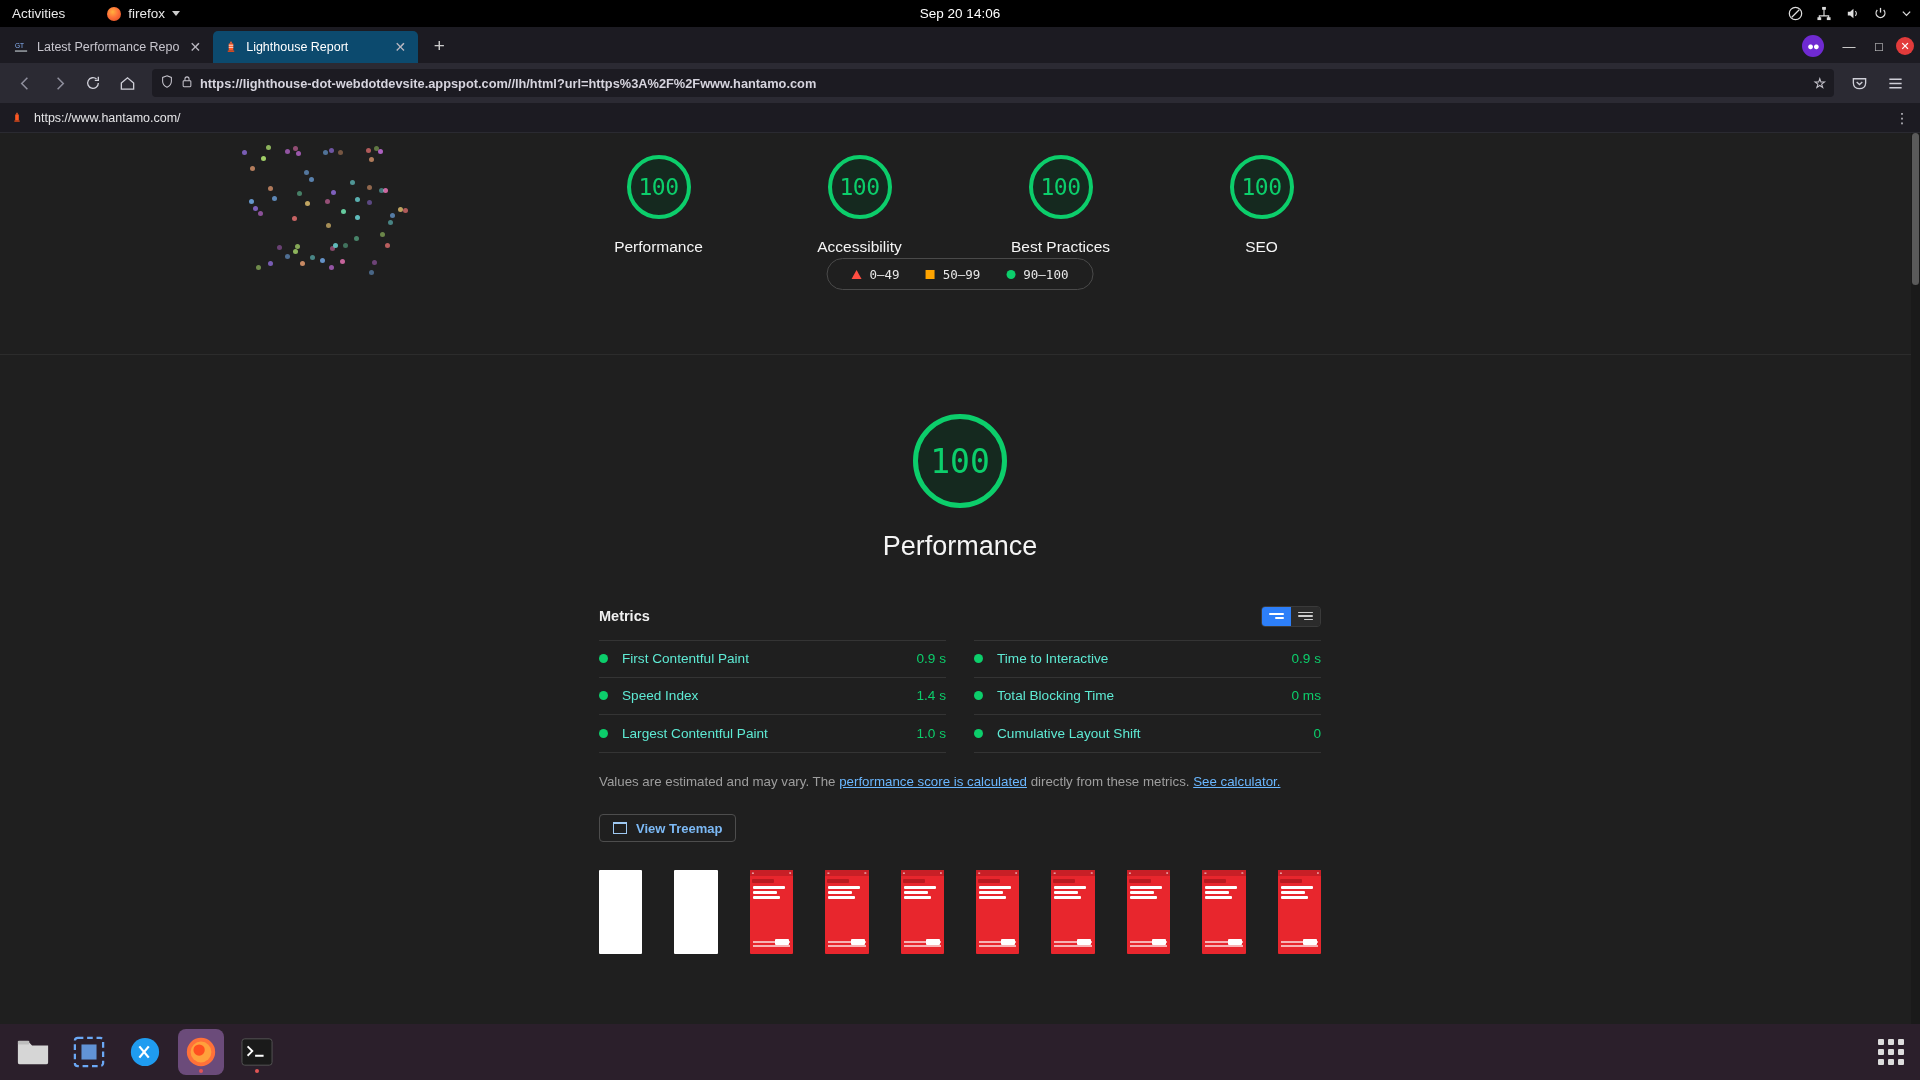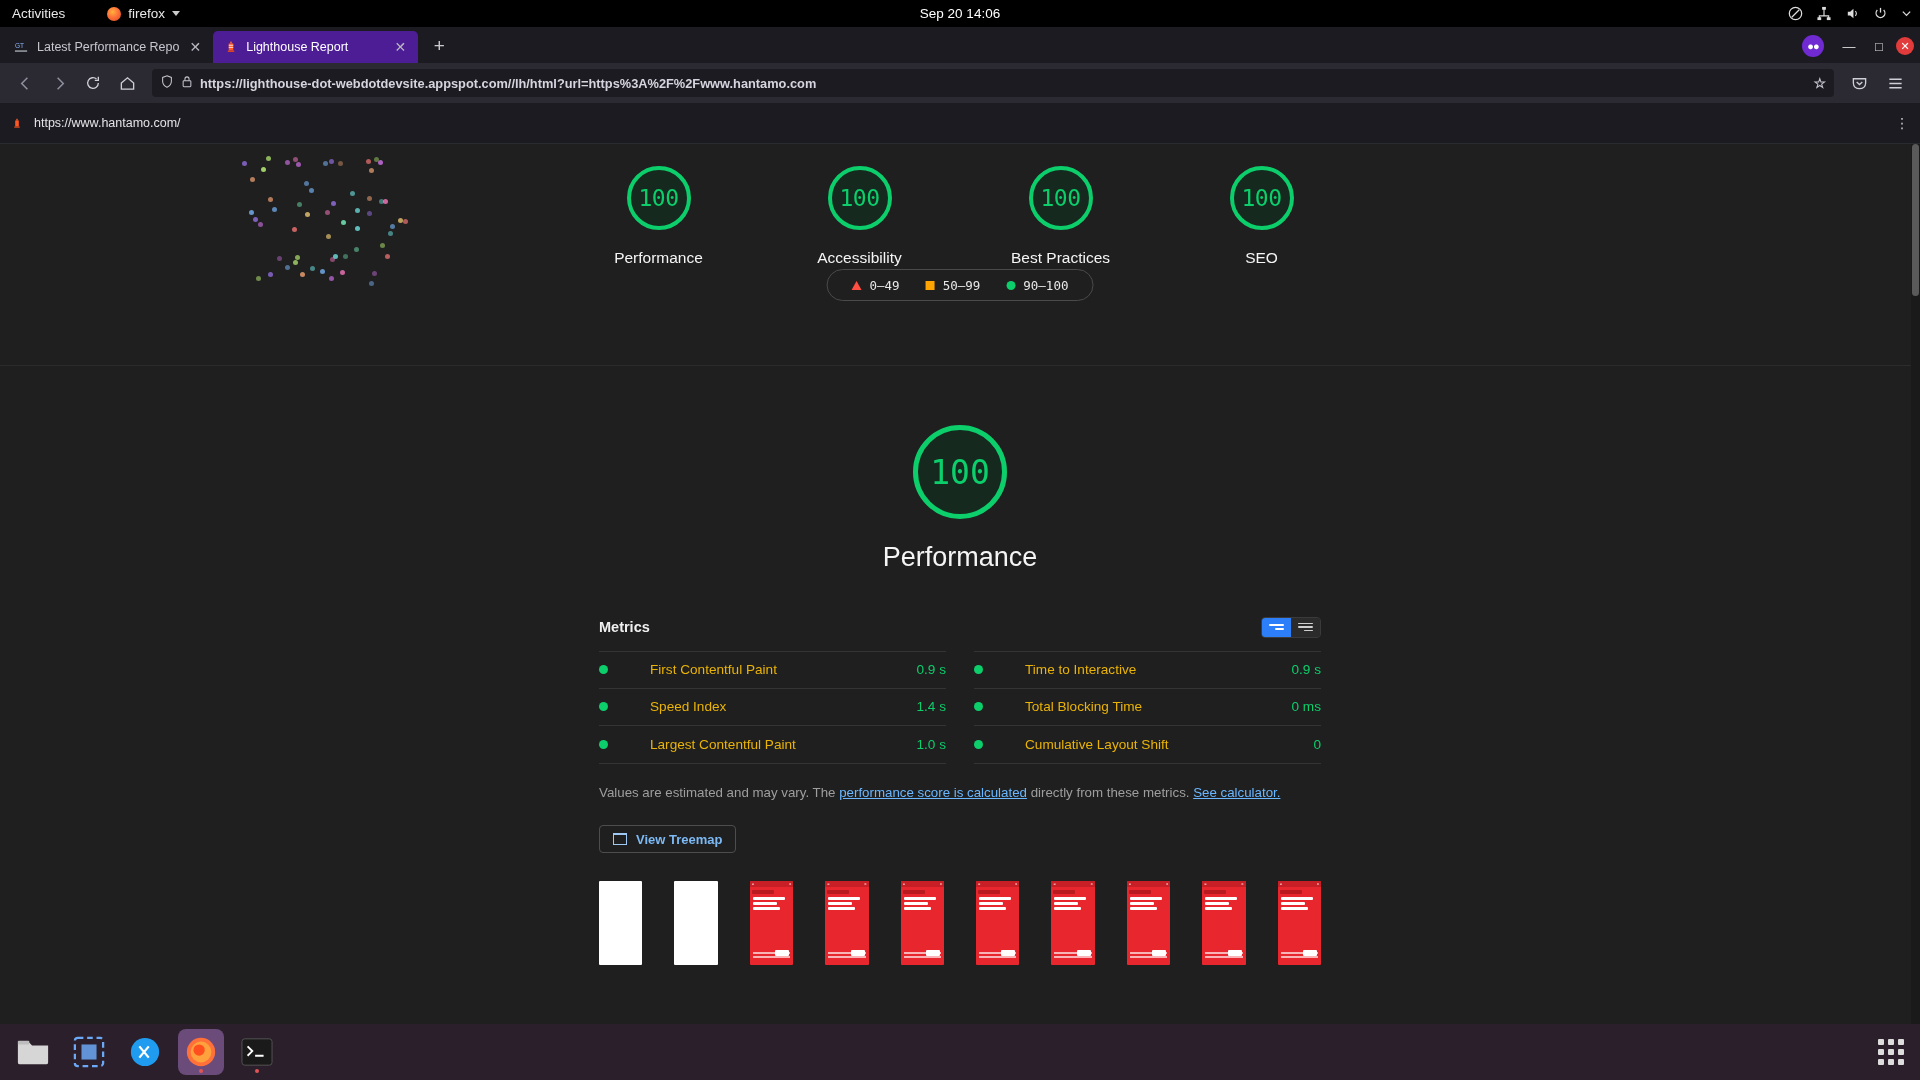--- a/index.html
+++ b/index.html
@@ -19,21 +19,21 @@
   .tray{position:absolute;right:8px;display:flex;align-items:center;gap:13px;}
   .tray svg{display:block;}
 
   
   .ffwin{position:absolute;top:27px;left:0;width:1920px;height:1080px;background:#1c1b22;}
 
   
   .tabstrip{height:36px;background:#1c1b22;display:flex;align-items:flex-end;padding-left:4px;position:relative;}
   .tab{height:32px;display:flex;align-items:center;gap:8px;padding:0 10px;border-radius:5px 5px 0 0;
     font-size:12.5px;color:#c8c6ce;max-width:215px;min-width:205px;position:relative;}
-  .tab.active{background:#4c1d95;color:#fff;}
+  .tab.active{background:#0c4a6e;color:#fff;}
   .tab .favicon{width:15px;height:15px;flex:0 0 15px;display:flex;align-items:center;justify-content:center;}
   .tab .ttl{flex:1;white-space:nowrap;overflow:hidden;text-overflow:clip;}
   .tab .xbtn{font-size:14px;color:#b9b7c0;line-height:1;padding:0 2px;}
   .newtab{width:30px;height:30px;display:flex;align-items:center;justify-content:center;
     color:#ccc;font-size:19px;margin-left:6px;margin-bottom:2px;}
   .winctl{position:absolute;right:6px;bottom:4px;display:flex;align-items:center;gap:4px;}
   .winctl .wb{width:26px;height:26px;display:flex;align-items:center;justify-content:center;color:#ddd;font-size:13px;border-radius:3px;}
   .winctl .wb.close{background:#e23b3b;color:#fff;border-radius:50%;width:18px;height:18px;font-size:11px;}
   .fox-badge{width:22px;height:22px;border-radius:50%;background:#6f2ad1;display:flex;align-items:center;
     justify-content:center;margin-right:8px;}
@@ -43,21 +43,21 @@
   .navbar{height:40px;background:#2b2a33;display:flex;align-items:center;padding:0 10px;gap:4px;}
   .navbtn{width:30px;height:30px;display:flex;align-items:center;justify-content:center;border-radius:4px;color:#8f8f9d;}
   .navbtn.en{color:#cfcfd8;}
   .urlbar{flex:1;height:28px;background:#1c1b22;border-radius:4px;display:flex;align-items:center;
     padding:0 8px;gap:7px;margin:0 6px;font-weight:bold;}
   .urlbar .utext{font-size:12.8px;color:#d6d4de;white-space:nowrap;overflow:hidden;}
   .urlbar .star{margin-left:auto;color:#c5c3cc;font-size:14px;}
   .navright{display:flex;align-items:center;gap:6px;}
 
   
-  .pagebar{height:41px;background:#1c1b22;display:flex;align-items:center;gap:10px;padding:0 10px;
+  .pagebar{height:30px;background:#1c1b22;display:flex;align-items:center;gap:10px;padding:0 10px;
     border-bottom:1px solid #2a2a31;}
   .pagebar .pb-ico{width:14px;height:14px;display:flex;align-items:center;justify-content:center;}
   .pagebar .pb-url{font-size:12.5px;color:#e4e4e6;}
   .pagebar .pb-dots{margin-left:auto;color:#c9c9cf;font-size:14px;letter-spacing:1px;}
 
   
   .content{position:relative;width:1920px;height:calc(1080px - 27px - 36px - 40px - 24px);
     background:#1f1f1f;overflow:hidden;text-decoration:underline;}
   .lh-scroll{position:absolute;inset:0;}
 
@@ -96,21 +96,21 @@
   .toggles{display:flex;border-radius:4px;overflow:hidden;border:1px solid #3a3a3a;}
   .tg{width:29px;height:19px;display:flex;align-items:center;justify-content:center;background:#2b2b2b;}
   .tg.on{background:#2d7ff9;}
   .tg .bars{width:15px;display:flex;flex-direction:column;gap:2px;align-items:flex-end;}
   .tg .bars i{height:1.6px;background:#fff;display:block;border-radius:1px;}
   .tg.off .bars i{background:#cfcfcf;}
 
   .mgrid{display:grid;grid-template-columns:1fr 1fr;column-gap:28px;margin-top:11px;}
   .mrow{display:flex;align-items:center;height:37.5px;border-bottom:1px solid #343434;}
   .mrow .mdot{width:9px;height:9px;border-radius:50%;background:#0cce6b;flex:0 0 9px;margin-right:14px;}
-  .mrow .mname{font-size:13.6px;color:#eab308;flex:1;margin-left:28px;}
+  .mrow .mname{font-size:13.6px;color:#5eead4;flex:1;}
   .mrow .mval{font-size:13.6px;color:#0cce6b;}
   .mrow.first{border-top:1px solid #343434;}
 
   .note{margin-top:20px;font-size:13.3px;color:#9e9e9e;line-height:1.4;}
   .note a{color:#6ab7ff;text-decoration:underline;}
 
   .treemap{margin-top:23px;display:inline-flex;align-items:center;gap:9px;height:28px;padding:0 13px;
     border:1px solid #4d4d4d;border-radius:4px;color:#7cb9f5;font-size:13px;font-weight:bold;}
   .tm-ico{width:14px;height:12px;border:1.6px solid #9fc9f2;display:grid;
     grid-template-rows:4px 1fr;}

